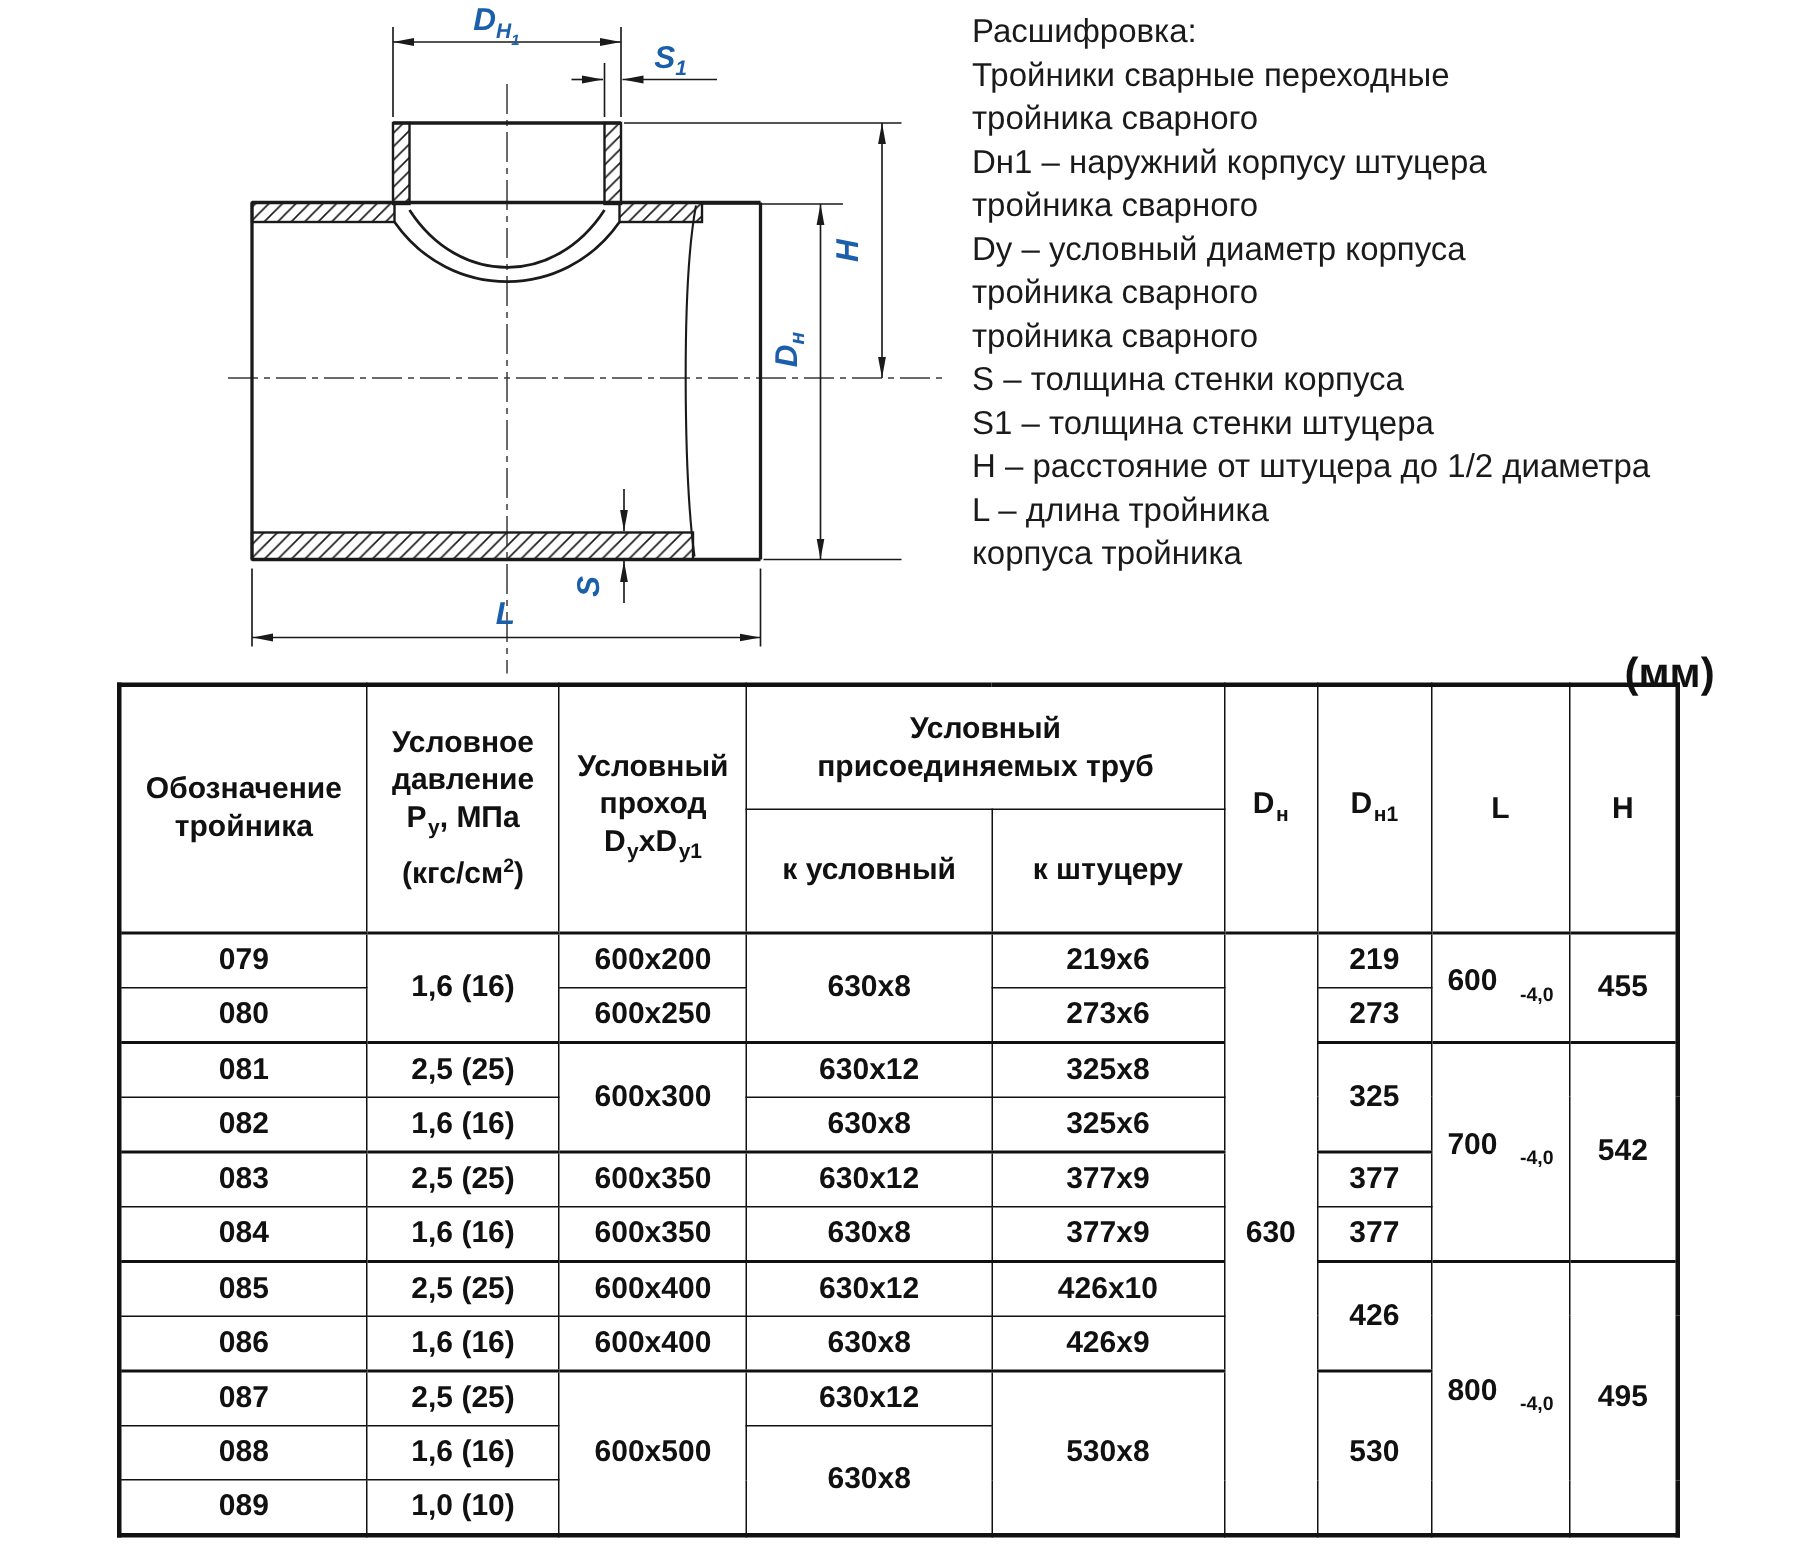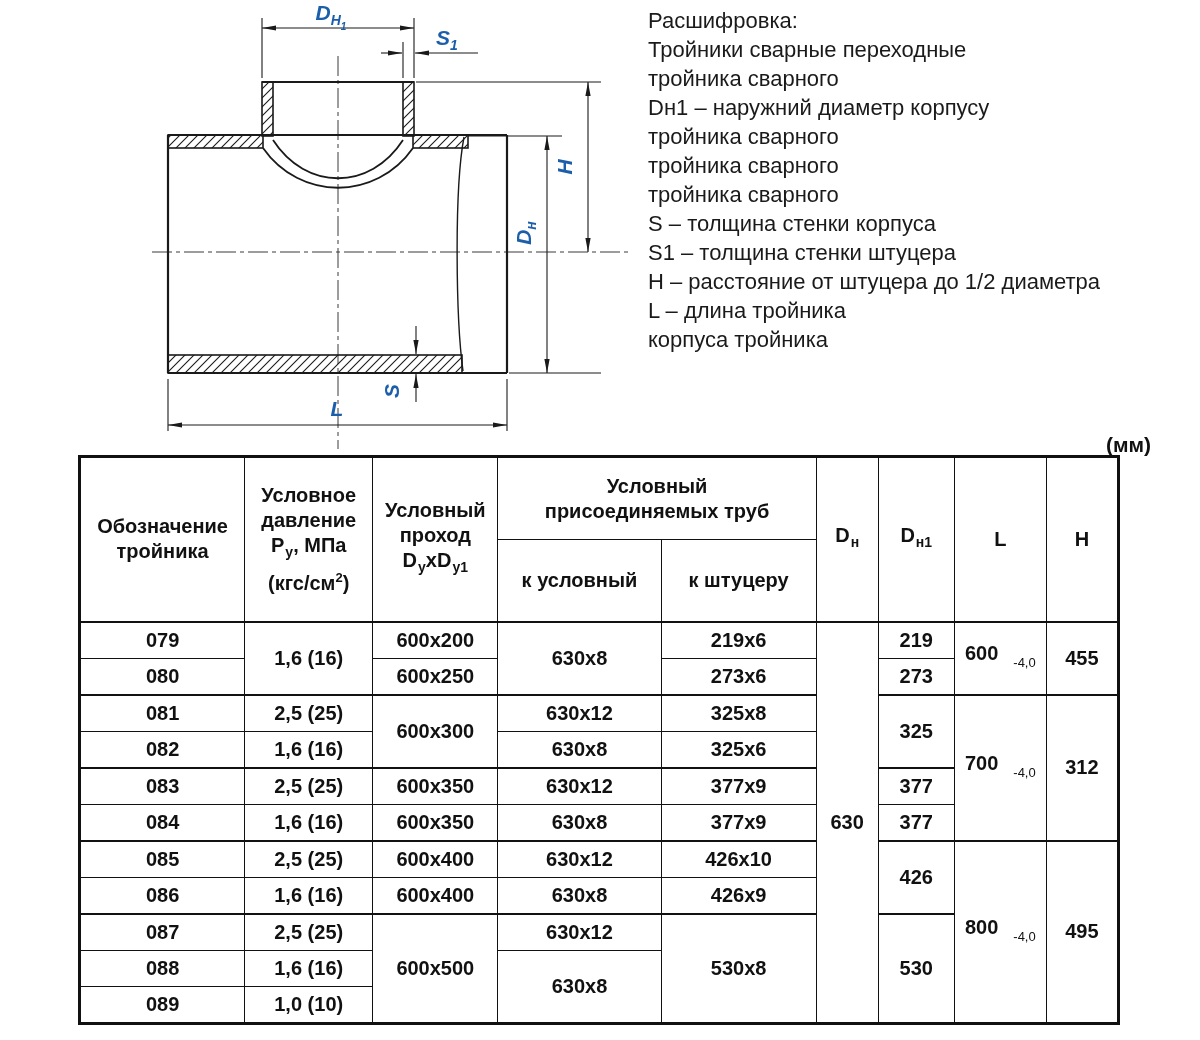--- a/index.html
+++ b/index.html
@@ -4,39 +4,39 @@
 <style>
   html,body{margin:0;padding:0;background:#fff;}
   body{width:1200px;height:1040px;position:relative;overflow:hidden;
        font-family:"Liberation Sans",sans-serif;color:#111;}
 
   
   .legend{position:absolute;left:648px;top:6px;width:530px;}
   .legend div{font-size:22px;line-height:29px;white-space:nowrap;color:#1a1a1a;}
 
   
-  .unit-note{position:absolute;left:1106px;top:433px;font-size:21px;font-weight:700;}
+  .unit-note{position:absolute;left:1083px;top:433px;font-size:28px;font-weight:700;}
 
   
   .drawing{position:absolute;left:0;top:0;}
 
   
   table.spec{position:absolute;left:78px;top:455px;width:1042px;
              border-collapse:collapse;table-layout:fixed;}
   table.spec{border:3px solid #111;}
   .spec th,.spec td{border:1.5px solid #111;text-align:center;vertical-align:middle;
              font-size:20px;font-weight:700;padding:0;line-height:25px;color:#111;}
   .spec thead tr.h1{height:83px;}
   .spec thead tr.h2{height:82px;}
   .spec tbody tr{height:36.5px;}
   .spec tbody tr:first-child td{border-top-width:2.5px;}
   .spec tbody tr.grp td{border-top-width:2.5px;}
   .hsub{font-size:14px;font-weight:700;margin-left:1px;}
   .hsup{font-size:13px;font-weight:700;}
-  td.lcell sub{font-size:13px;font-weight:400;margin-left:15px;vertical-align:-7px;}
+  td.lcell sub{font-size:13px;font-weight:700;margin-left:15px;vertical-align:-7px;}
 </style>
 </head>
 <body>
 
 <svg class="drawing" width="648" height="452" viewBox="0 0 648 452">
   <defs>
     <pattern id="hatch" patternUnits="userSpaceOnUse" width="9" height="9">
       <path d="M-2.25,2.25 l4.5,-4.5 M0,9 L9,0 M6.75,11.25 l4.5,-4.5" stroke="#1a1a1a" stroke-width="1.1"></path>
     </pattern>
     <marker id="arr" markerUnits="userSpaceOnUse" markerWidth="15" markerHeight="8" refX="14" refY="4" orient="auto-start-reverse">
@@ -104,22 +104,23 @@
     <text x="531" y="233" transform="rotate(-90 531 233)"><tspan>D</tspan><tspan font-size="14" dy="5">н</tspan></text>
     <text x="399" y="391" transform="rotate(-90 399 391)">S</text>
     <text x="337" y="416">L</text>
   </g>
 </svg>
 
 <div class="legend">
   <div>Расшифровка:</div>
   <div>Тройники сварные переходные</div>
   <div>тройника сварного</div>
-  <div>Dн1 – наружний диаметр корпусу</div>
-  <div>тройника сварного</div>
+  <div>Dн1 – наружний корпусу штуцера</div>
+  <div>тройника сварного</div>
+  <div>Dу – условный диаметр корпуса</div>
   <div>тройника сварного</div>
   <div>тройника сварного</div>
   <div>S – толщина стенки корпуса</div>
   <div>S1 – толщина стенки штуцера</div>
   <div>H – расстояние от штуцера до 1/2 диаметра</div>
   <div>L – длина тройника</div>
   <div>корпуса тройника</div>
 </div>
 
 <div class="unit-note">(мм)</div>
@@ -194,21 +195,21 @@
     <tr class="grp">
       <td>081</td>
       <td>2,5 (25)</td>
       <td rowspan="2">600x300</td>
       <td>630x12</td>
       <td>325x8</td>
       <td rowspan="2">325</td>
       <td rowspan="4" class="lcell">
         <span>700</span><sub>-4,0</sub>
       </td>
-      <td rowspan="4">312</td>
+      <td rowspan="4">542</td>
     </tr>
     <tr>
       <td>082</td>
       <td>1,6 (16)</td>
       <td>630x8</td>
       <td>325x6</td>
     </tr>
     <tr class="grp">
       <td>083</td>
       <td>2,5 (25)</td>

